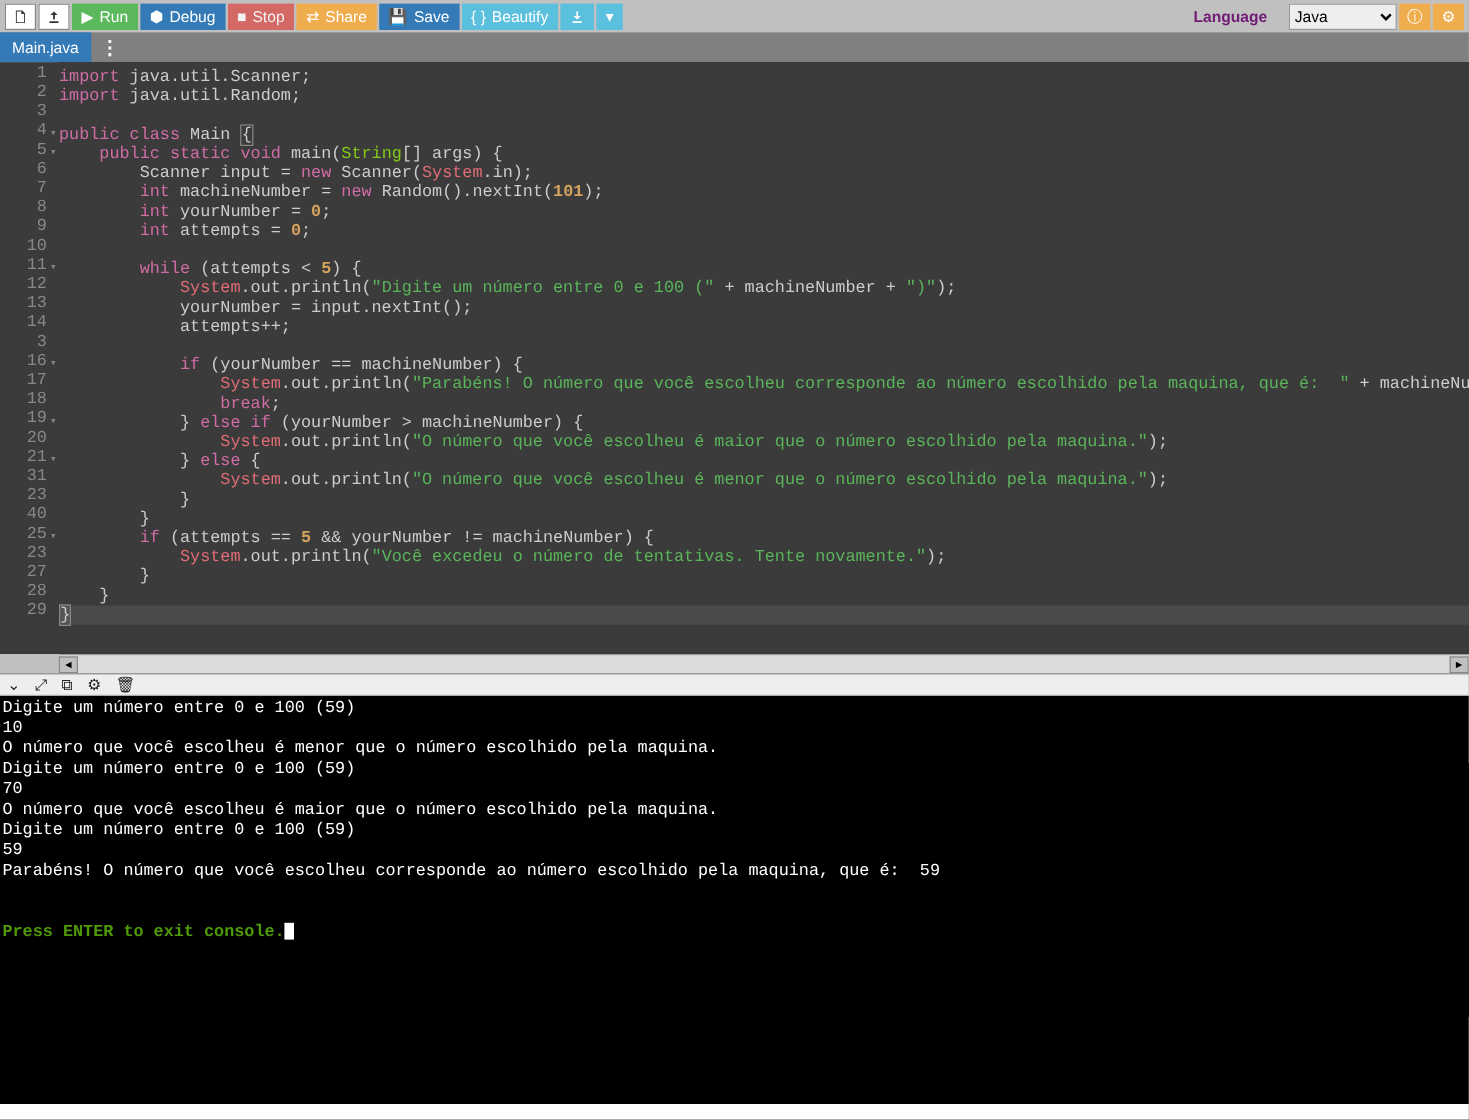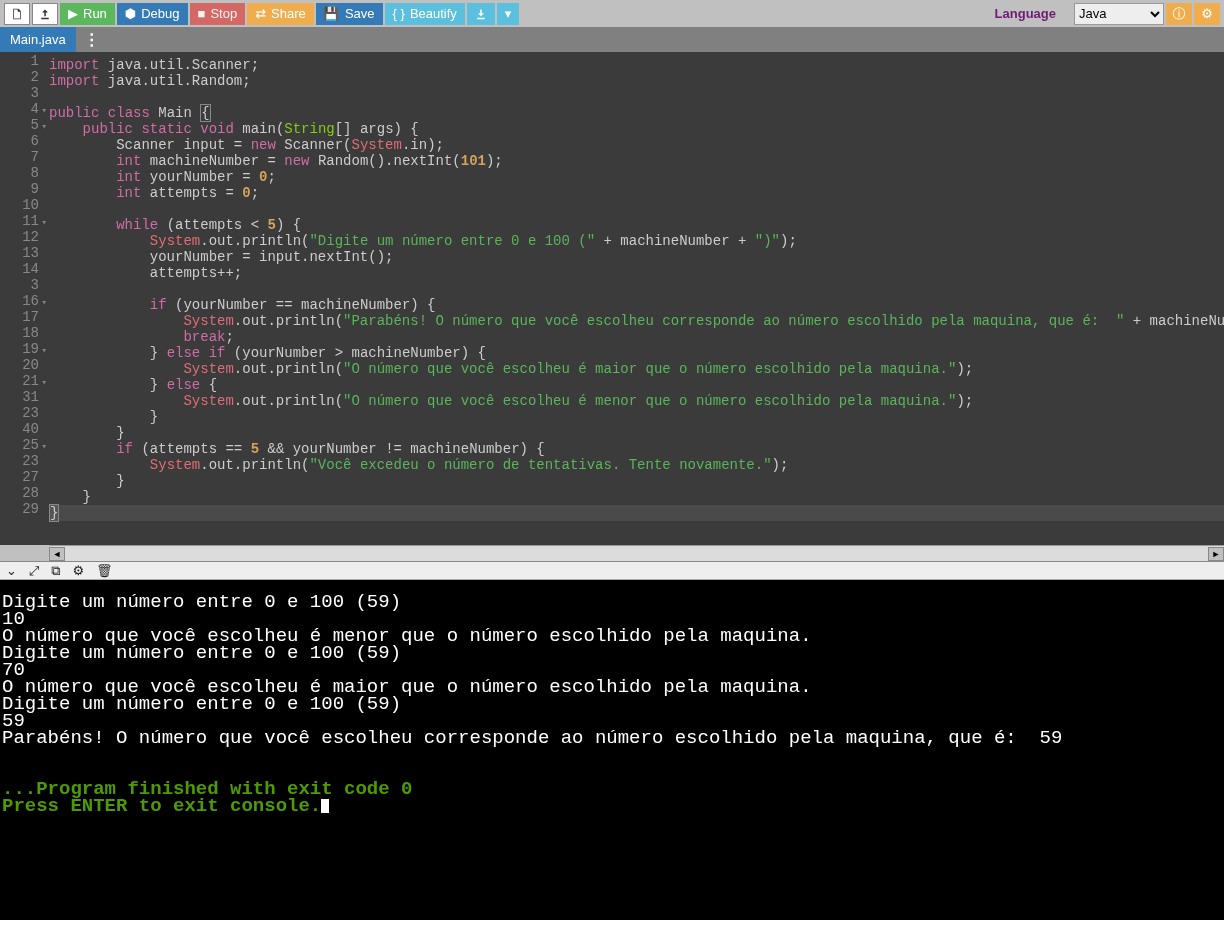--- a/index.html
+++ b/index.html
@@ -42,21 +42,21 @@
   .id { color: #ccc; }
 
   .hscroll { height: 16px; background: #dcdcdc; border-top: 1px solid #999; display: flex; align-items:center; margin-left: 49px;}
   .hscroll .arrow { width: 16px; height: 14px; background: #c0c0c0; border: 1px solid #888; font-size: 9px; display: flex; align-items:center; justify-content:center;}
   .hscroll .track { flex: 1; height: 14px; background: #dcdcdc;}
 
   .console-header { background: #eee; height: 19px; display: flex; align-items: center; gap: 12px; padding: 0 6px; border-top: 1px solid #888; border-bottom: 1px solid #aaa;}
   .cicon { font-size: 13px; color: #222; cursor:pointer; }
   .console-title { flex: 1; text-align: center; font-size: 12px; font-weight: bold; color: #333; }
 
-  .console { flex: 1; background: #000; color: #fff; font-family: "Courier New", monospace; font-size: 19px; line-height: 17px; padding: 14px 2px; white-space: pre; overflow: auto;}
+  .console { flex: 1; background: #000; color: #fff; font-family: "Courier New", monospace; font-size: 14px; line-height: 17px; padding: 2px 2px; white-space: pre; overflow: auto;}
   .console .green { color: #4e9a06; font-weight: bold;}
   .cursor-block { display: inline-block; width: 8px; height: 14px; background: #fff; vertical-align: middle;}
   
   .footer { height: 13px; background: #fff;}
 
   svg.icon { width: 12px; height: 12px; }
 </style>
 </head>
 <body>
 
@@ -175,15 +175,15 @@
 10
 O número que você escolheu é menor que o número escolhido pela maquina.
 Digite um número entre 0 e 100 (59)
 70
 O número que você escolheu é maior que o número escolhido pela maquina.
 Digite um número entre 0 e 100 (59)
 59
 Parabéns! O número que você escolheu corresponde ao número escolhido pela maquina, que é:  59
 
 
-</span><div class="green">...Program finished with exit code 0</div><span class="green">Press ENTER to exit console.</span><span class="cursor-block"></span></div>
+</span><span class="green">Press ENTER to exit console.</span><span class="cursor-block"></span></div>
 
 <div class="footer"></div>
 
 </body></html>

